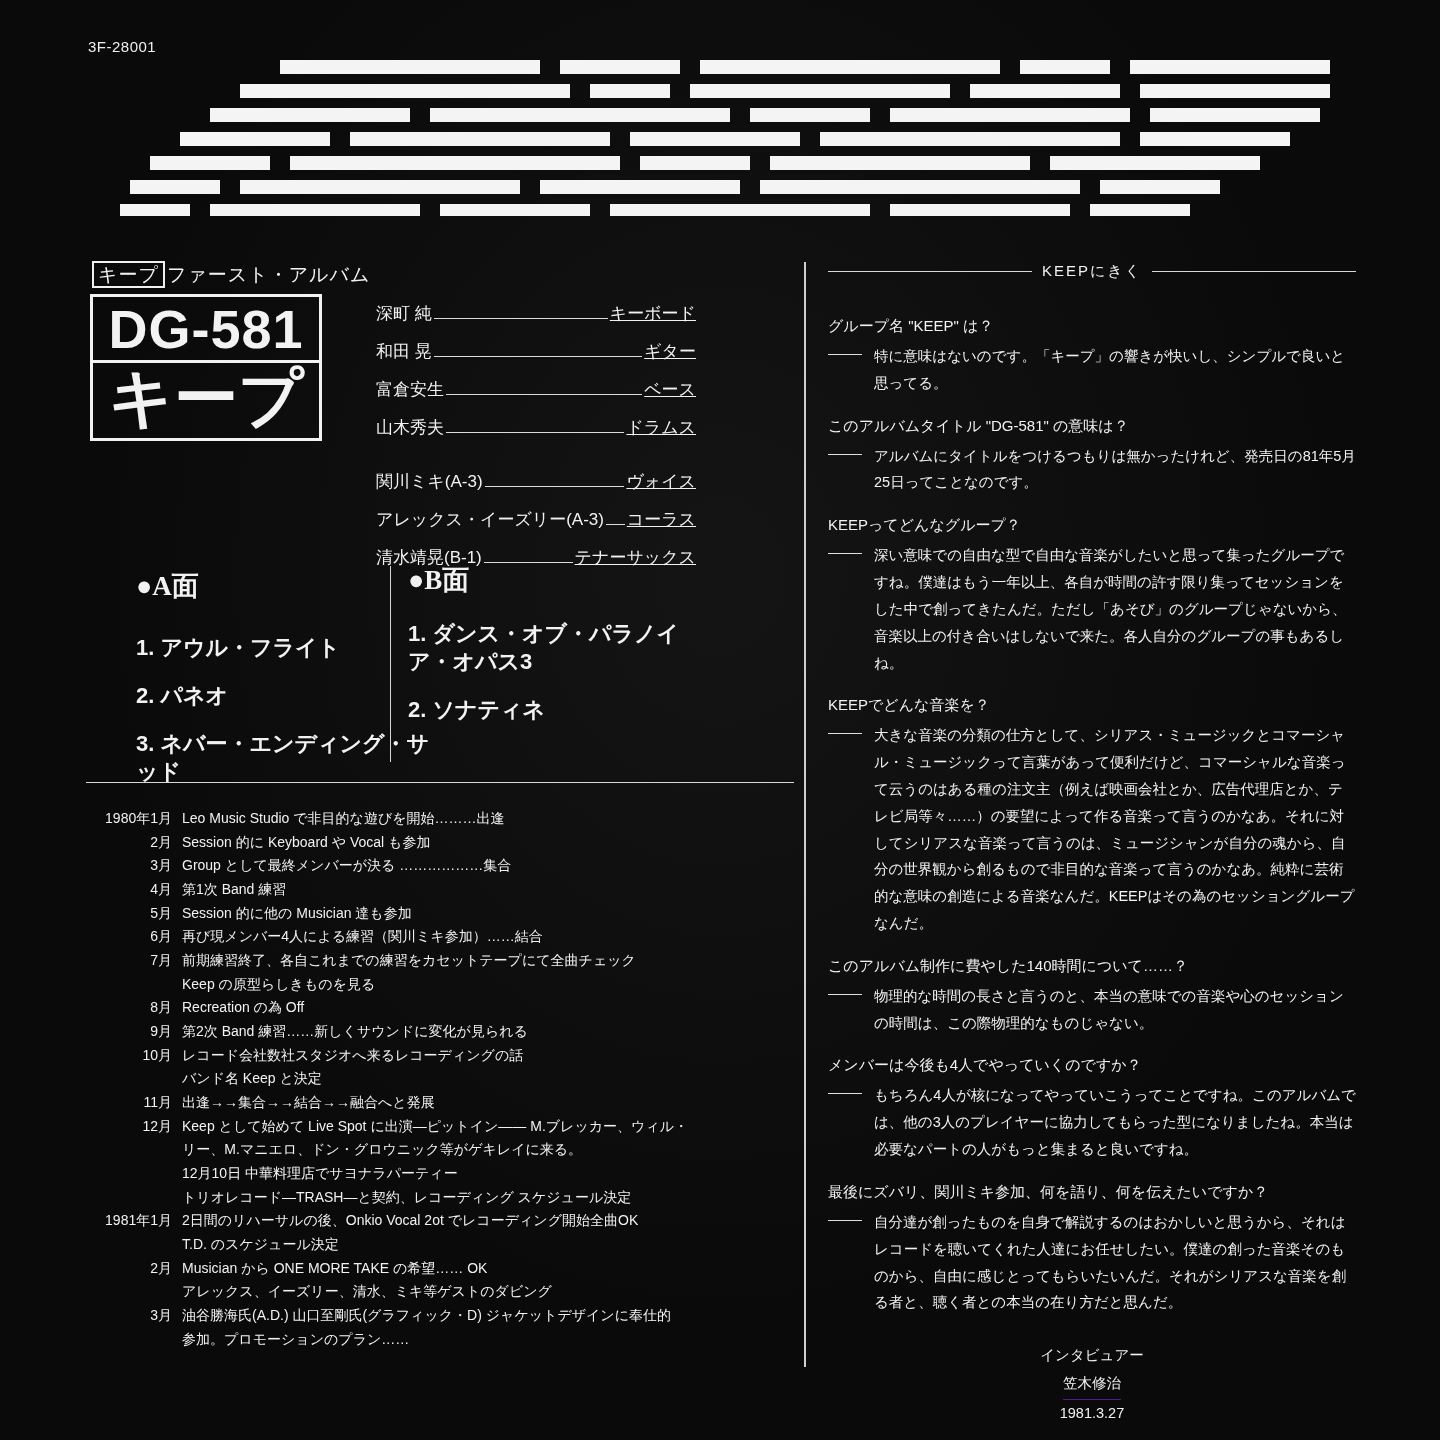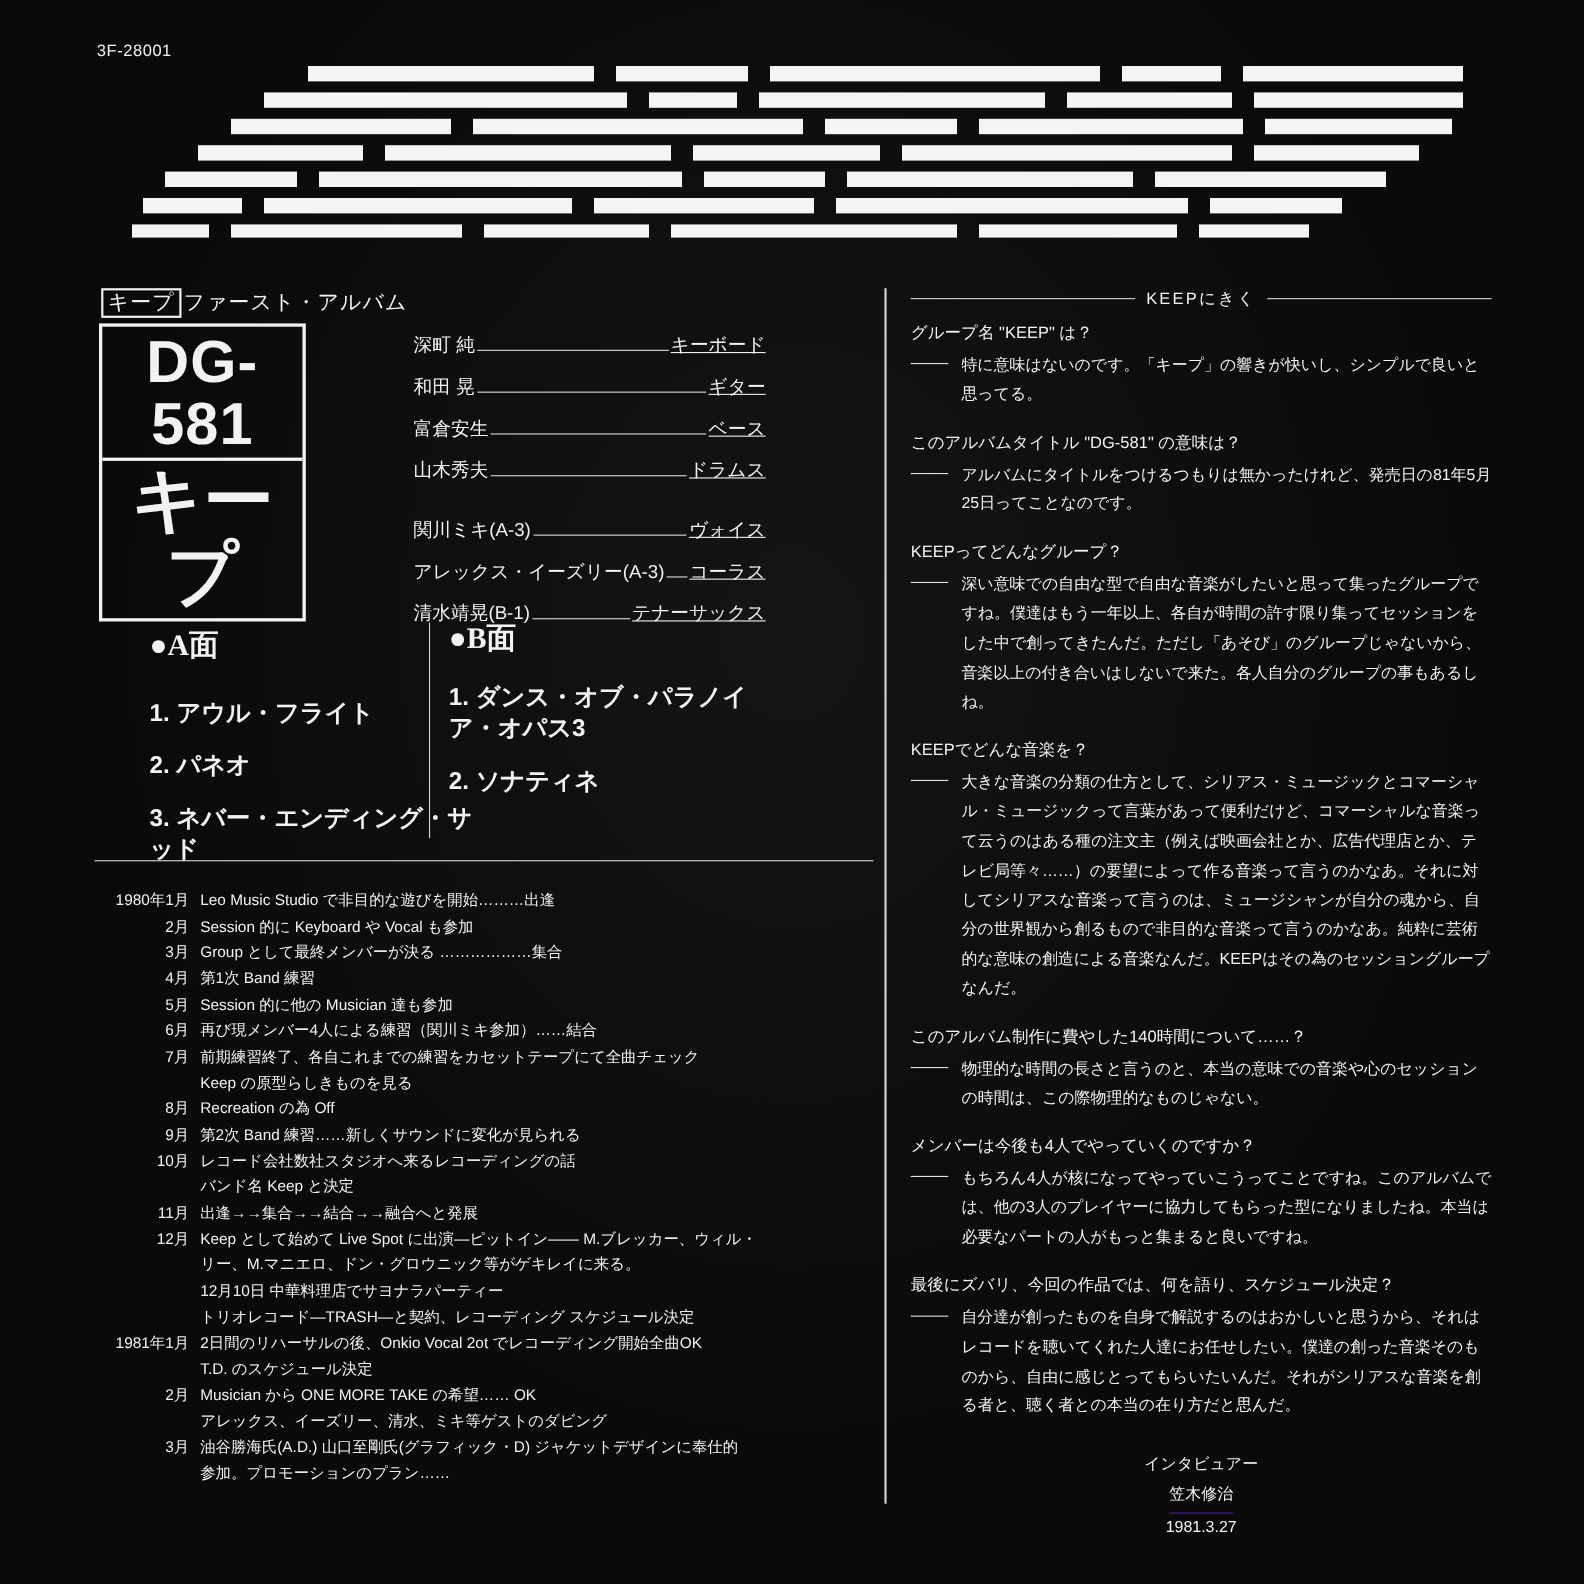--- a/index.html
+++ b/index.html
@@ -17,21 +17,21 @@
   
   .cols{position:absolute;left:86px;top:262px;width:1270px;height:1120px;}
   .divider{position:absolute;left:718px;top:0;width:2px;height:1105px;background:#cfcfcf;}
 
   .left{position:absolute;left:0;top:0;width:700px;}
   .right{position:absolute;left:742px;top:0;width:528px;}
 
   .first-album{font-size:19px;letter-spacing:1px;margin:0 0 6px 6px;}
   .first-album .boxed{border:2px solid #f0f0f0;padding:1px 4px;margin-right:2px;}
 
-  .dgbox{border:3px solid #f2f2f2;width:188px;box-sizing:border-box;margin-left:4px;}
+  .dgbox{border:3px solid #f2f2f2;width:232px;box-sizing:border-box;margin-left:4px;}
   .dgbox .dg{font-size:54px;font-weight:bold;letter-spacing:1px;text-align:center;padding:4px 0 2px;line-height:1.05;}
   .dgbox .rule{height:3px;background:#f2f2f2;}
   .dgbox .kana{font-size:64px;font-weight:bold;text-align:center;padding:2px 0 6px;line-height:1.05;}
 
   .credits{position:absolute;left:290px;top:40px;width:320px;font-size:17px;}
   .credit-row{display:flex;align-items:baseline;margin-bottom:15px;white-space:nowrap;}
   .credit-row .name{flex:0 0 auto;}
   .credit-row .lead{flex:1 1 auto;border-bottom:1px solid #dcdcdc;margin:0 2px 6px 2px;height:1px;min-width:10px;}
   .credit-row .role{flex:0 0 auto;text-decoration:underline;}
   .credits .gap{height:16px;}
@@ -44,21 +44,21 @@
   .side-title{font-size:27px;font-weight:bold;margin-bottom:22px;font-family:Liberation Serif, serif;}
   .track{font-size:22px;font-weight:bold;margin-bottom:20px;line-height:1.28;}
 
   .chron{position:absolute;left:0;top:520px;width:708px;border-top:1px solid #d8d8d8;padding-top:24px;font-size:14px;line-height:1.62;}
   .chron-row{display:flex;margin-bottom:1px;}
   .chron-row .m{flex:0 0 86px;text-align:right;padding-right:10px;white-space:nowrap;}
   .chron-row .t{flex:1 1 auto;}
   .chron-row.cont .m{visibility:hidden;}
 
   
-  .iv-head{display:flex;align-items:center;font-size:15px;letter-spacing:2px;margin-bottom:12px;}
+  .iv-head{display:flex;align-items:center;font-size:15px;letter-spacing:2px;margin-bottom:36px;}
   .iv-head .hr{flex:1 1 auto;height:1px;background:#d8d8d8;}
   .iv-head .t{padding:0 10px;white-space:nowrap;}
   .qa{margin-bottom:20px;}
   .q{font-size:15px;margin-bottom:7px;}
   .a{font-size:14.5px;line-height:1.85;padding-left:46px;text-indent:0;position:relative;}
   .a .dash{position:absolute;left:0;top:11px;width:34px;height:1px;background:#e0e0e0;}
   .sig{margin-top:26px;text-align:center;font-size:14.5px;line-height:1.9;}
   .sig .nm{border-bottom:1px solid #4c1d95;display:inline-block;padding-bottom:2px;}
 </style>
 </head>
@@ -306,21 +306,21 @@
       </div>
       <div class="qa">
         <div class="q">このアルバム制作に費やした140時間について……？</div>
         <div class="a"><span class="dash"></span><span>物理的な時間の長さと言うのと、本当の意味での音楽や心のセッションの時間は、この際物理的なものじゃない。</span></div>
       </div>
       <div class="qa">
         <div class="q">メンバーは今後も4人でやっていくのですか？</div>
         <div class="a"><span class="dash"></span><span>もちろん4人が核になってやっていこうってことですね。このアルバムでは、他の3人のプレイヤーに協力してもらった型になりましたね。本当は必要なパートの人がもっと集まると良いですね。</span></div>
       </div>
       <div class="qa">
-        <div class="q">最後にズバリ、今回の作品では、何を語り、スケジュール決定？</div>
+        <div class="q">最後にズバリ、関川ミキ参加、何を語り、何を伝えたいですか？</div>
         <div class="a"><span class="dash"></span><span>自分達が創ったものを自身で解説するのはおかしいと思うから、それはレコードを聴いてくれた人達にお任せしたい。僕達の創った音楽そのものから、自由に感じとってもらいたいんだ。それがシリアスな音楽を創る者と、聴く者との本当の在り方だと思んだ。</span></div>
       </div>
 
       <div class="sig">
         <div>インタビュアー</div>
         <div><span class="nm">笠木修治</span></div>
         <div>1981.3.27</div>
       </div>
     </div>
   </div>

